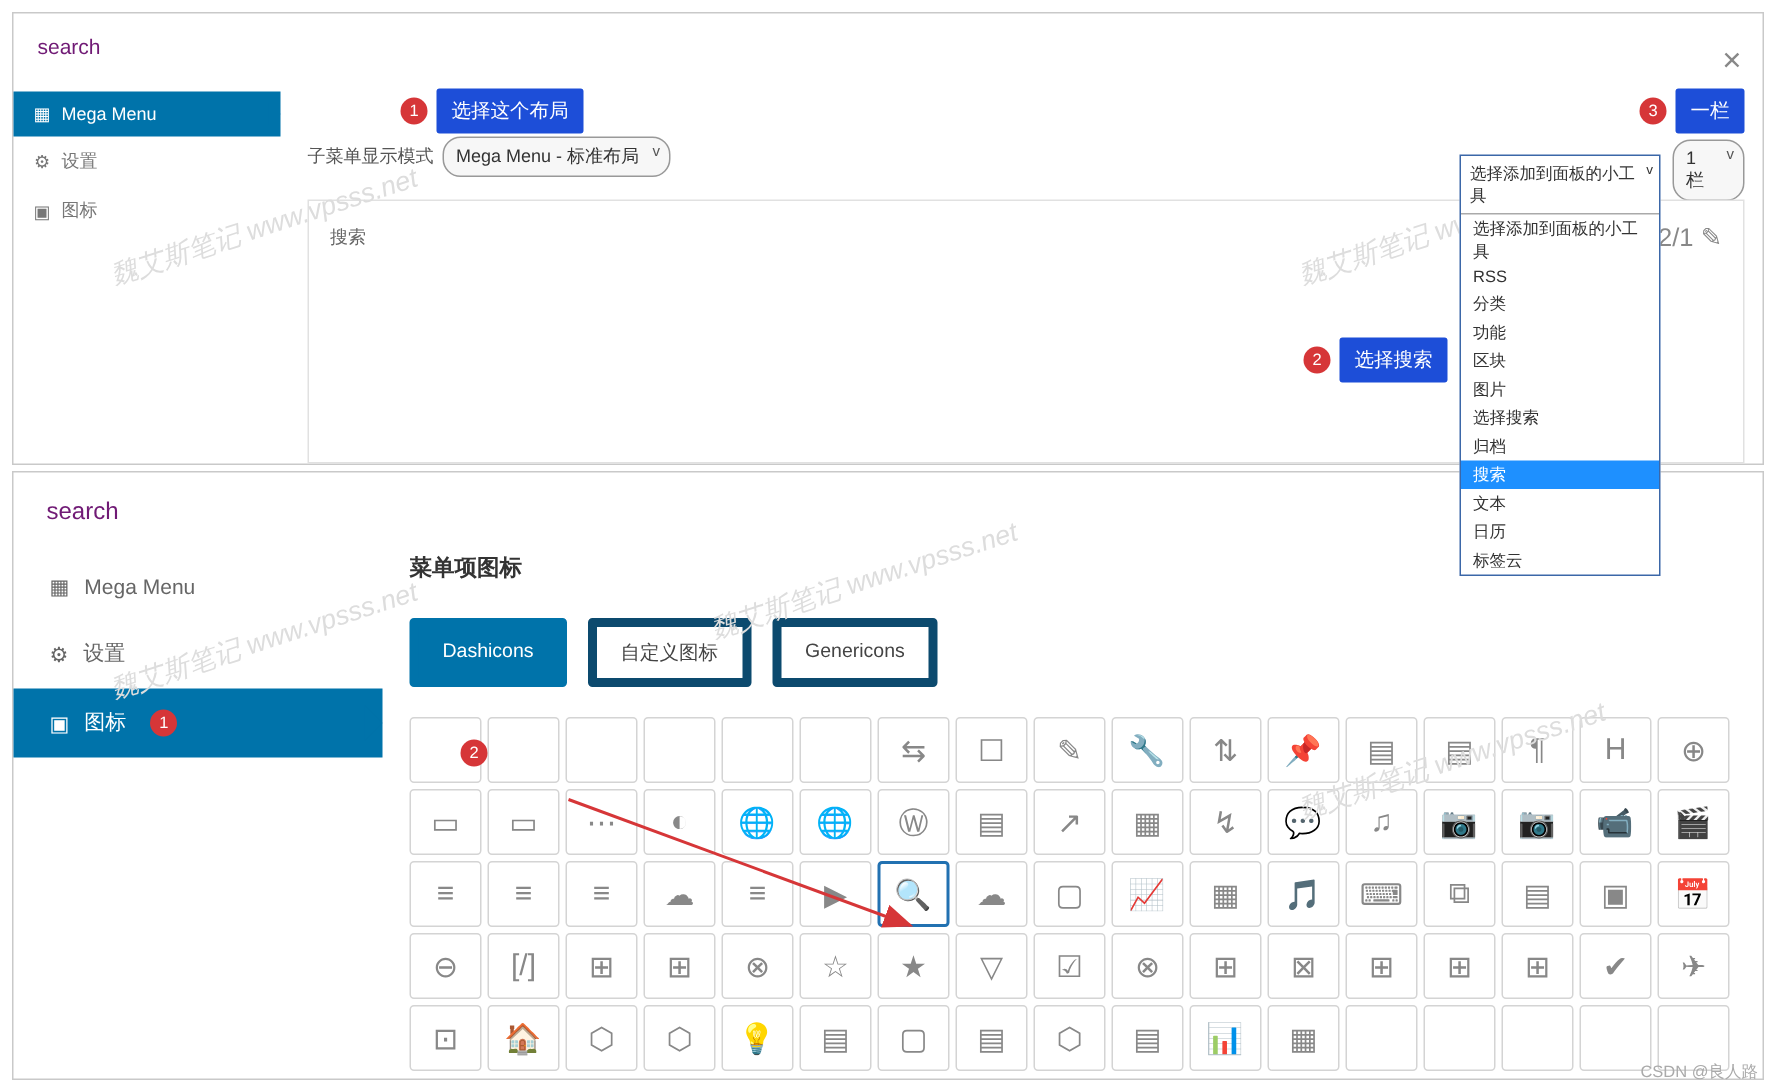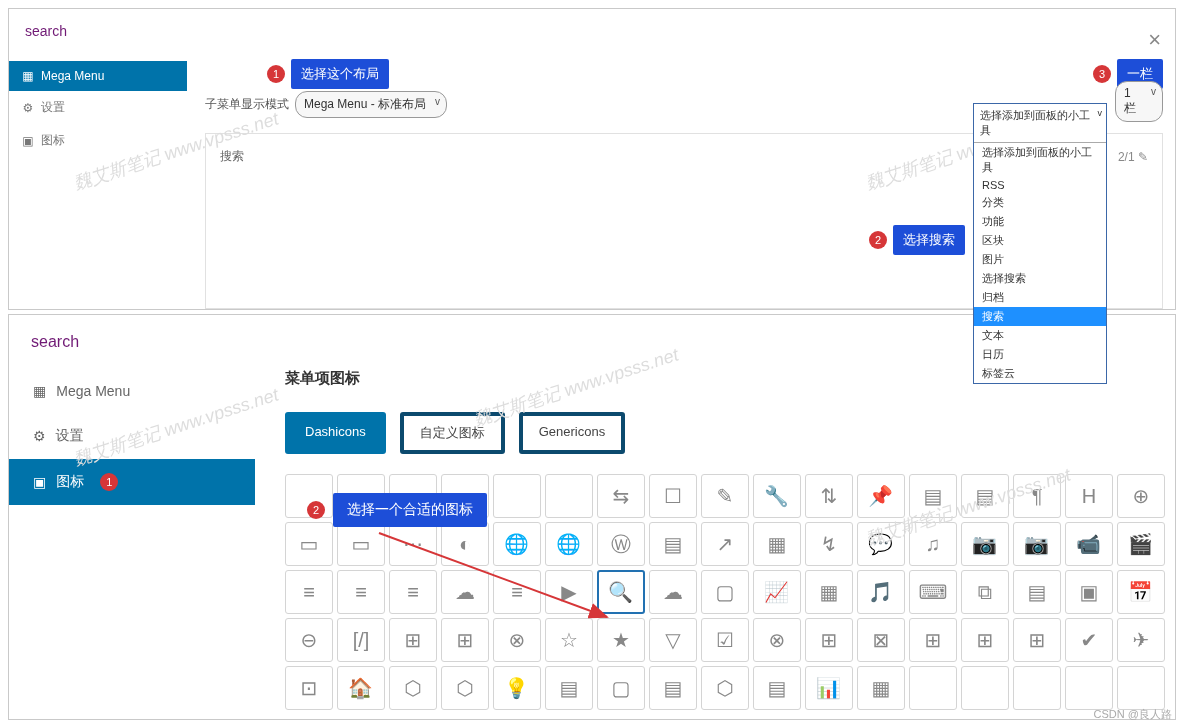--- a/index.html
+++ b/index.html
@@ -26,48 +26,48 @@
 
 .widget-box { position: absolute; left: 196px; top: 124px; right: 12px; bottom: 0; border: 1px solid #e1e1e1; padding: 14px; font-size: 12px; color: #666; }
 .widget-title-row { display: flex; justify-content: space-between; align-items: center; }
 
 .dropdown-open { position: absolute; right: 68px; top: 94px; width: 134px; border: 1px solid #3b67a8; background: #fff; z-index: 10; }
 .dropdown-open .dd-sel { background: #fff; border-bottom: 1px solid #aaa; padding: 4px 6px; font-size: 11px; color: #333; position: relative; }
 .dropdown-open .dd-sel::after { content: "v"; position: absolute; right: 4px; top: 4px; font-size: 9px; }
 .dropdown-open .dd-item { padding: 2px 8px; font-size: 11px; color: #333; cursor: pointer; }
 .dropdown-open .dd-item.hl { background: #1e90ff; color: #fff; }
 
-.col-select { position: absolute; right: 12px; top: 72px; }
+.col-select { position: absolute; right: 12px; top: 84px; }
 .callout-col { position: absolute; right: 12px; top: 50px; display: flex; align-items: center; gap: 6px; }
 
 
 .panel-bottom { position: absolute; left: 8px; top: 314px; width: 1168px; height: 406px; border: 1px solid #c9c9c9; background: #fff; }
 .sidebar-bot { position: absolute; left: 0; top: 54px; width: 246px; }
 .sb-item-b { display: flex; align-items: center; gap: 10px; padding: 14px 24px; font-size: 14px; color: #666; cursor: pointer; border-bottom: 0; }
 .sb-item-b.active { background: #0073aa; color: #fff; position: relative; }
 .sb-item-b.active::after { content: ""; position: absolute; right: -12px; top: 50%; transform: translateY(-50%); border: 12px solid transparent; border-left-color: #0073aa; }
 
-.content-bot { position: absolute; left: 276px; top: 54px; right: 12px; }
+.content-bot { position: absolute; left: 264px; top: 54px; right: 12px; }
 .section-h { font-size: 15px; color: #333; font-weight: 600; margin-bottom: 24px; }
 .tabs { display: flex; gap: 14px; margin-bottom: 20px; }
-.tab { border: 4px solid #0c4a6e; padding: 8px 16px; font-size: 13px; color: #444; border-radius: 3px; cursor: pointer; background: #fff; }
+.tab { border: 6px solid #0c4a6e; padding: 8px 16px; font-size: 13px; color: #444; border-radius: 3px; cursor: pointer; background: #fff; }
 .tab.active { background: #0073aa; color: #fff; border-color: #0073aa; }
 
 .icon-grid { display: grid; grid-template-columns: repeat(17, 48px); gap: 4px; }
 .icon-cell { width: 48px; height: 44px; border: 1px solid #d4d4d4; border-radius: 3px; display: flex; align-items: center; justify-content: center; color: #888; font-size: 20px; cursor: pointer; background: #fff; }
 .icon-cell.selected { border: 2px solid #2271b1; color: #2271b1; }
 
 .tooltip-icon { position: absolute; left: 298px; top: 178px; display: flex; align-items: center; gap: 8px; z-index: 5; }
 .tooltip-icon .callout { font-size: 14px; padding: 8px 14px; }
 
 .arrow-svg { position: absolute; left: 360px; top: 214px; width: 260px; height: 100px; z-index: 4; pointer-events: none; }
 
 .watermark { position: absolute; color: #ddd; font-size: 18px; transform: rotate(-18deg); pointer-events: none; z-index: 0; font-style: italic; }
 
-.editctrls { font-size: 12px; color: #888; }
+.editctrls { font-size: 17px; color: #888; }
 
 svg { width: 100%; height: 100%; }
 </style>
 </head>
 <body>
 
 <div class="panel-top">
   <div class="modal-title">search</div>
   <span class="close-x">×</span>
 
@@ -252,21 +252,20 @@
         <div class="icon-cell"></div>
         <div class="icon-cell"></div>
         <div class="icon-cell"></div>
         <div class="icon-cell"></div>
         <div class="icon-cell"></div>
       </div>
   </div>
 
   <div class="tooltip-icon">
     <span class="badge-red">2</span>
-    <span class="callout">选择一个合适的图标</span>
   </div>
 
   <svg class="arrow-svg">
     <defs>
         <marker id="ah" markerWidth="10" markerHeight="8" refX="9" refY="4" orient="auto">
           <polygon points="0 0, 10 4, 0 8" fill="#d63638"></polygon>
         </marker>
       </defs>
     <line x1="10" y1="4" x2="238" y2="88" stroke="#d63638" stroke-width="2" marker-end="url(#ah)"></line>
   </svg>

